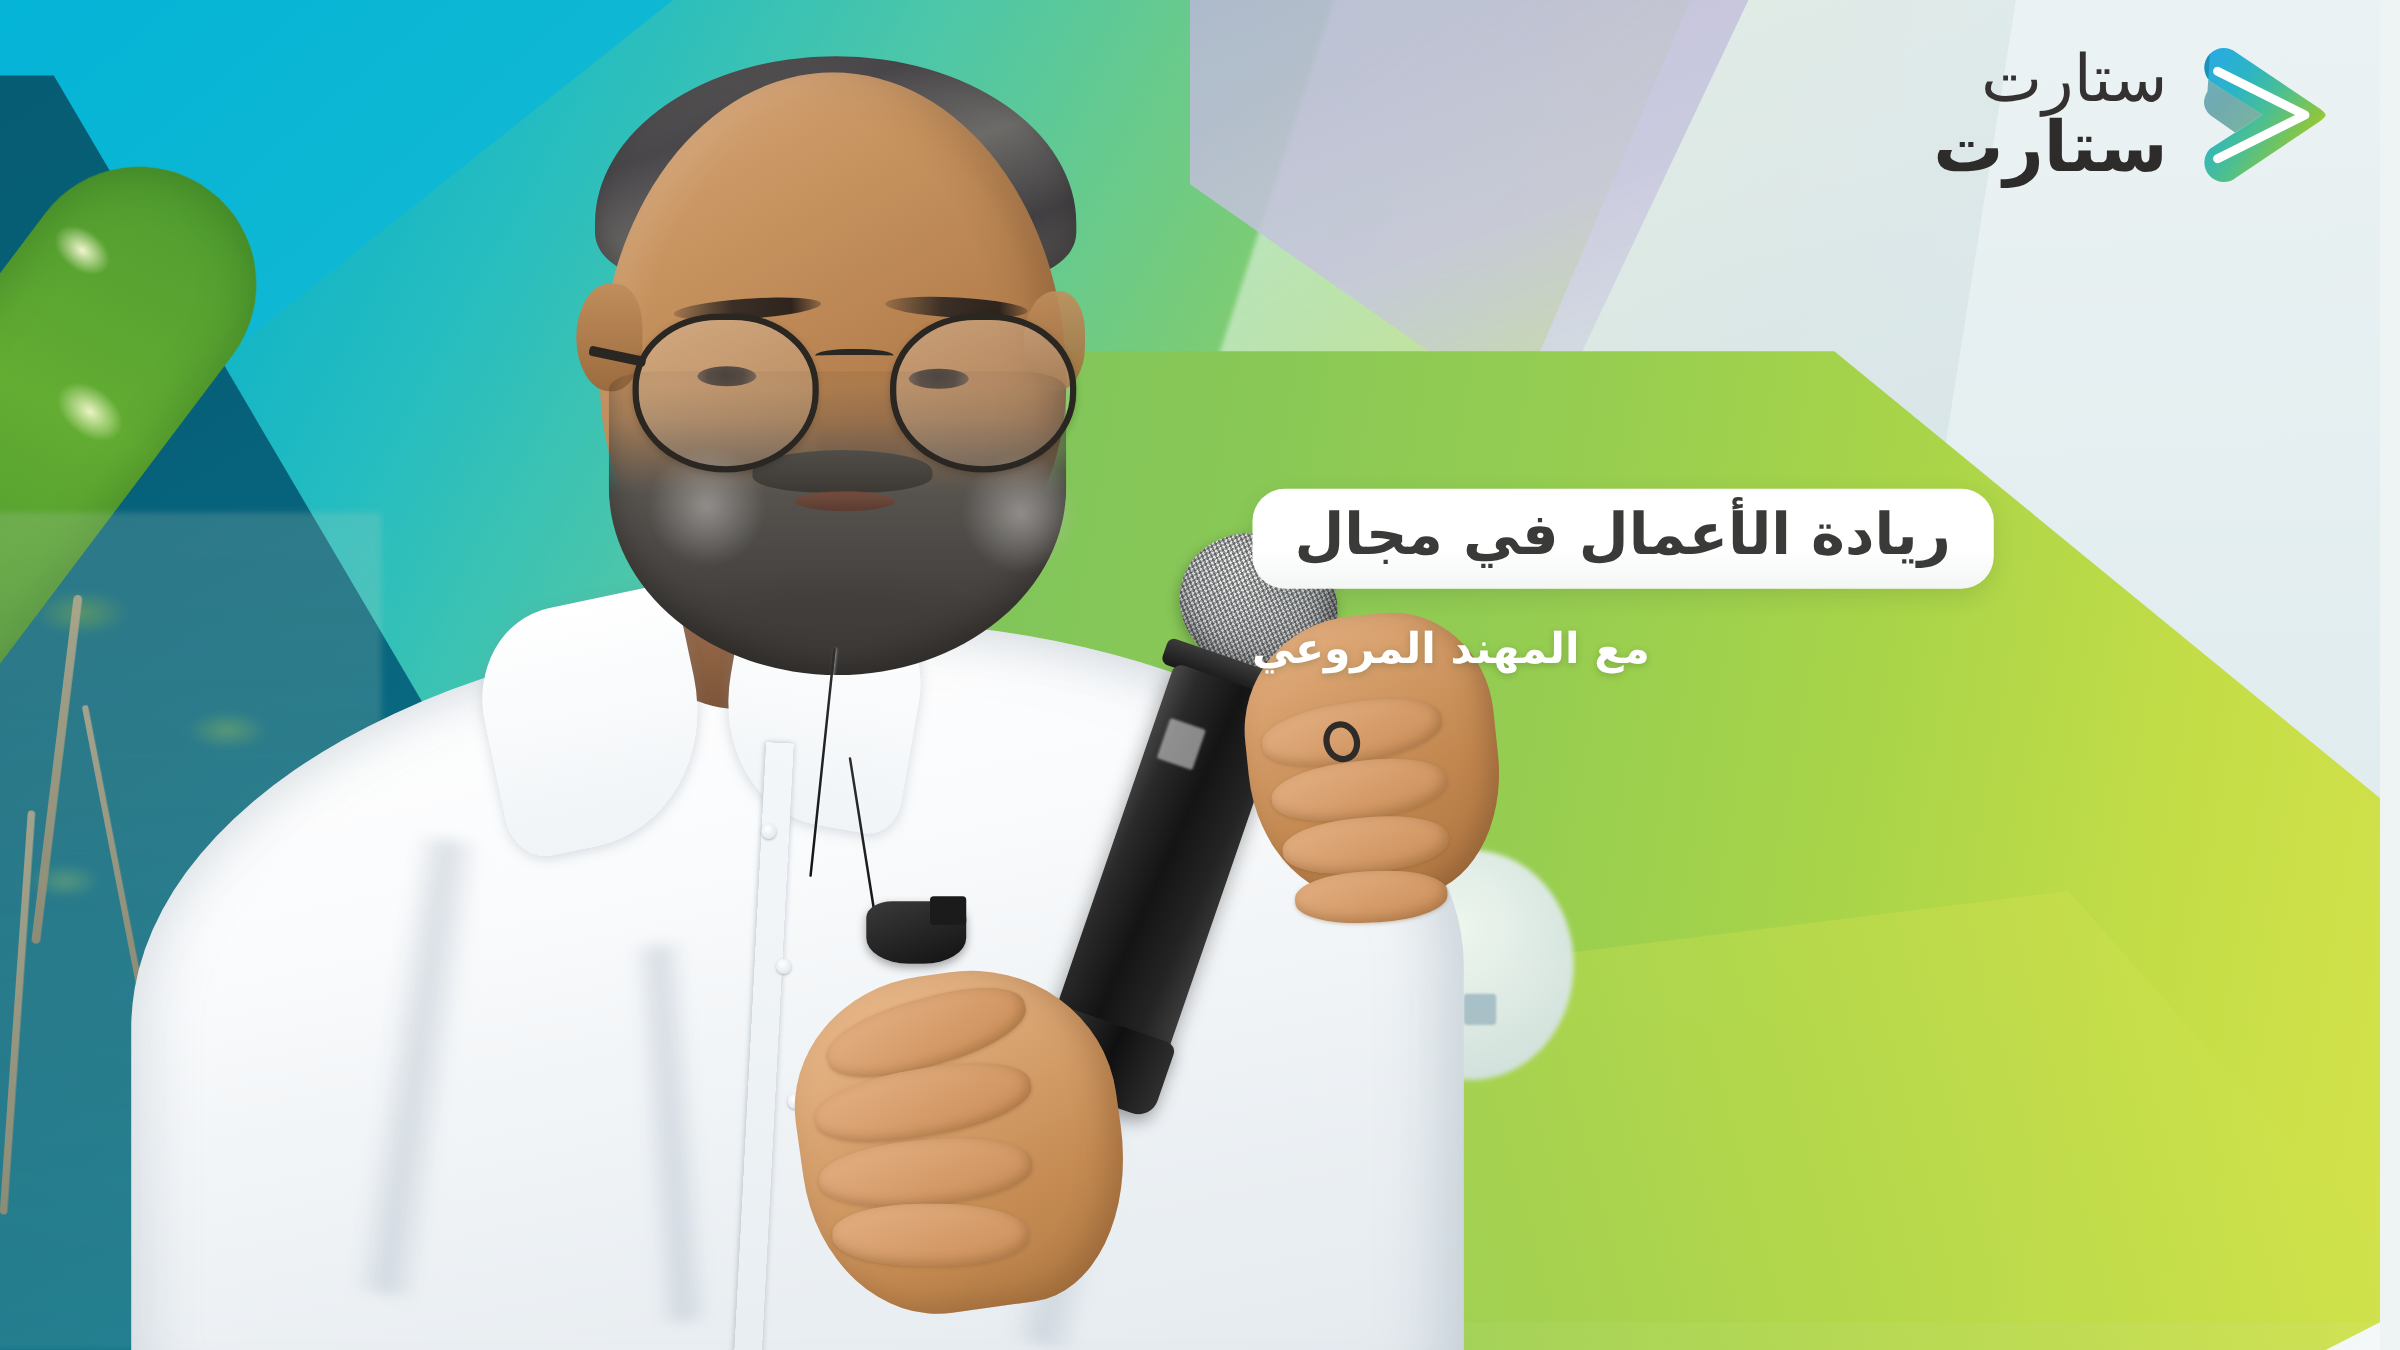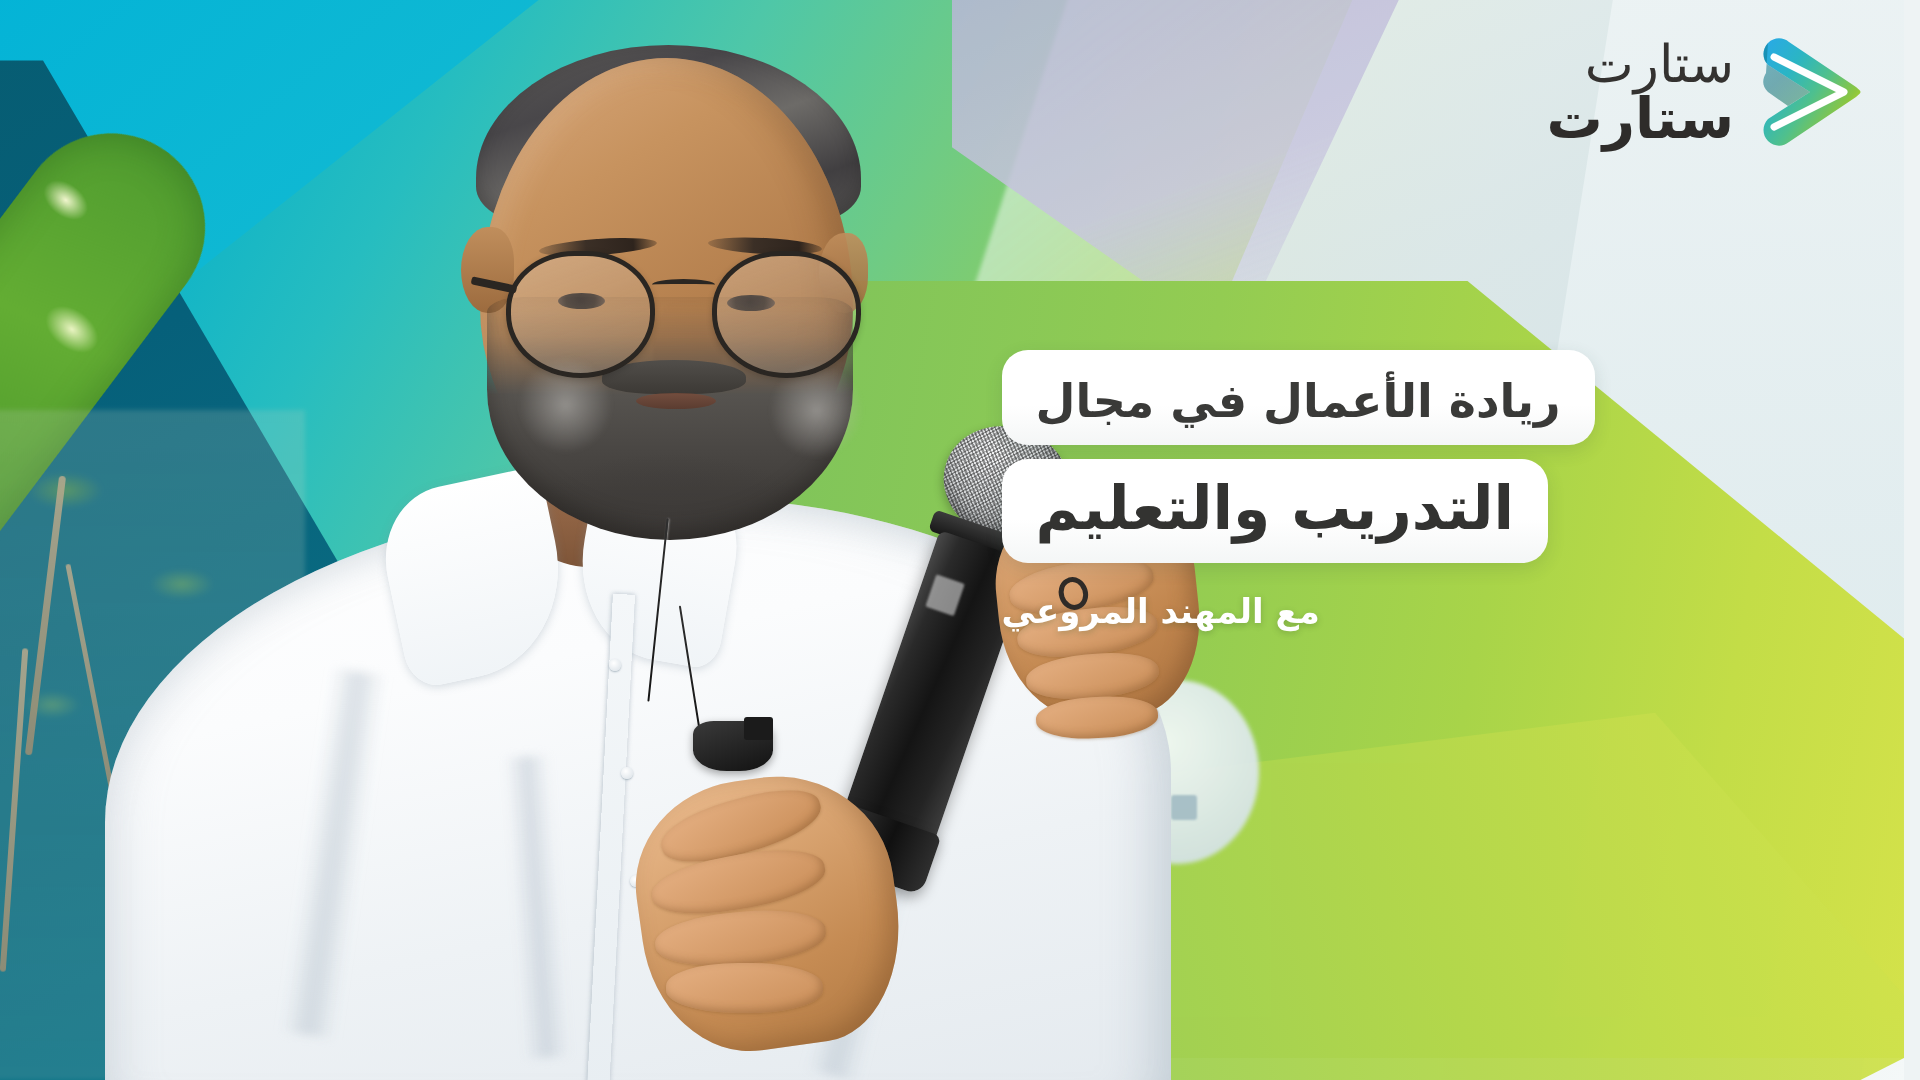--- a/index.html
+++ b/index.html
@@ -509,23 +509,24 @@
     direction:rtl;
   }
   .title-box {
     background:linear-gradient(180deg,#ffffff 0%,#ffffff 58%,#f4f6f6 100%);
     border-radius:26px;
     box-shadow:0 6px 18px rgba(40,70,60,.14);
     display:inline-block;
     white-space:nowrap;
   }
   .title-box.one {
-    padding:24px 34px 17px 34px;
+    padding:9px 34px 17px 34px;
     font-size:46px; font-weight:600; color:#3a3a38;
     letter-spacing:.4px;
+    margin-top:41px;
   }
   .title-box.two {
     margin-top:14px;
     padding:14px 34px 20px 34px;
     font-size:60px; font-weight:800; color:#333331;
     letter-spacing:.2px;
   }
   .subtitle {
     margin-top:28px;
     margin-right:8px;
@@ -653,17 +654,16 @@
       </svg>
     </div>
     <div class="logo-text">
       <div class="logo-line1">ستارت</div>
       <div class="logo-line2">ستارت</div>
     </div>
   </div>
 
   <div class="title-block">
     <div class="title-box one">ريادة الأعمال في مجال</div>
-    <div class="title-box two">التدريب والتعليم</div>
     <div class="subtitle">مع المهند المروعي</div>
   </div>
 
 </div>
 
 </body></html>

